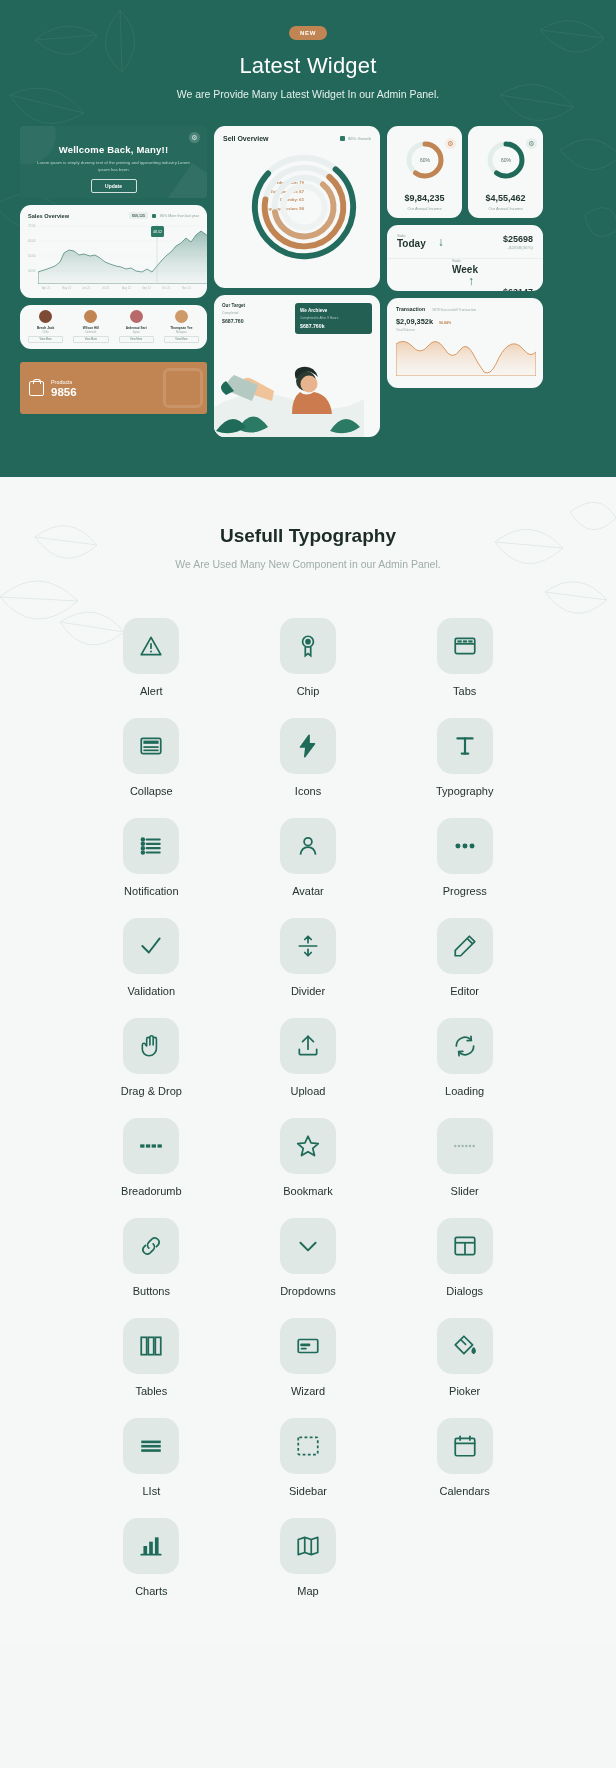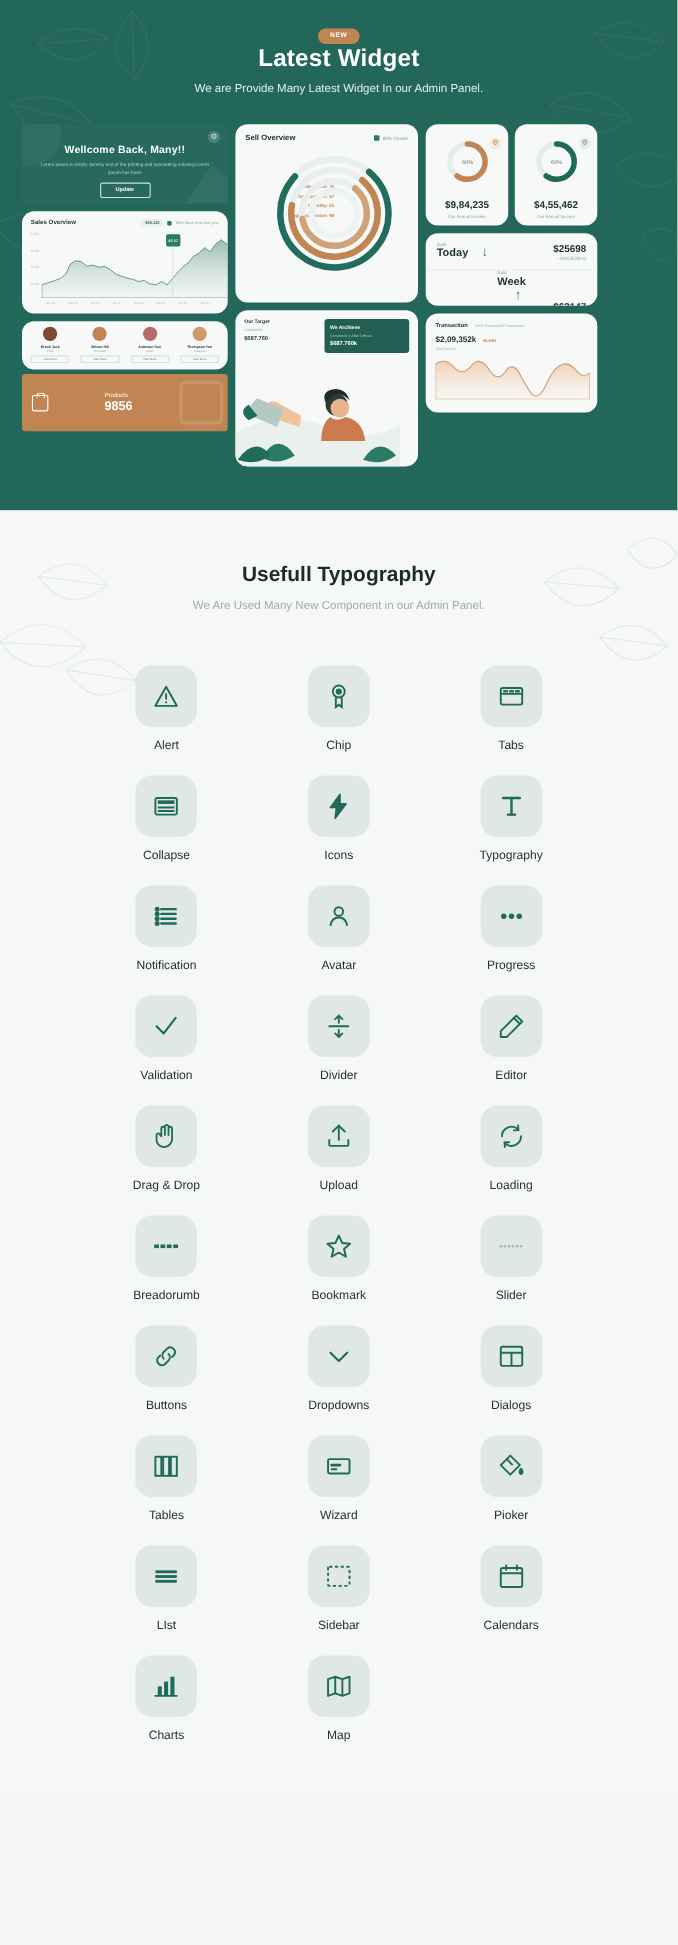--- a/index.html
+++ b/index.html
@@ -26,24 +26,25 @@
     color: #fff;
     font-size: 6px;
     font-weight: bold;
     letter-spacing: .6px;
     text-align: center;
     border-radius: 9px;
     padding: 4px 0 4px;
     position: relative; z-index: 2;
   }
   .hero-title {
+    margin-top: 13px;
     text-align: center;
     color: #fff;
     font-size: 22px;
-    font-weight: bold;
+    font-weight: normal;
     letter-spacing: .2px;
     position: relative; z-index: 2;
   }
   .hero-sub {
     margin-top: 9px;
     text-align: center;
     color: #e4efec;
     font-size: 10.5px;
     position: relative; z-index: 2;
   }
@@ -123,23 +124,23 @@
   
   .team { margin-top: 7px; height: 44px; display: flex; padding: 5px 3px; }
   .member { flex: 1; text-align: center; }
   .member .av { width: 13px; height: 13px; border-radius: 50%; margin: 0 auto; }
   .member .nm { font-size: 3.2px; font-weight: bold; color: #2b3f3a; margin-top: 2.5px; }
   .member .rl { font-size: 2.7px; color: #9aaea8; margin-top: 1px; }
   .member .bt { font-size: 2.6px; color: #5f7f77; border: .5px solid #d7e2de; border-radius: 1px; padding: 1px 0; margin: 2.5px 5px 0; }
 
   
   .products {
-    margin-top: 4px; height: 52px; background: #c08552;
+    margin-top: 13px; height: 52px; background: #c08552;
     border-radius: 3px; position: relative; overflow: hidden;
-    display: flex; align-items: center; padding-left: 9px; gap: 44px;
+    display: flex; align-items: center; padding-left: 9px;
   }
   .products .bagicon { width: 15px; height: 15px; border: 1.1px solid #fff; border-radius: 2px; position: relative; }
   .products .bagicon:before{content:"";position:absolute;width:6px;height:4px;border:1.1px solid #fff;border-bottom:none;border-radius:3px 3px 0 0;top:-3px;left:3px;}
   .products .ptxt { margin-left: 7px; color: #fff; }
   .products .pl { font-size: 5.4px; }
   .products .pv { font-size: 11.5px; font-weight: bold; margin-top: 1px; }
   .products .ghost {
     position: absolute; right: 4px; top: 6px; width: 40px; height: 40px;
     border: 3px solid rgba(255,255,255,.13); border-radius: 6px;
   }

